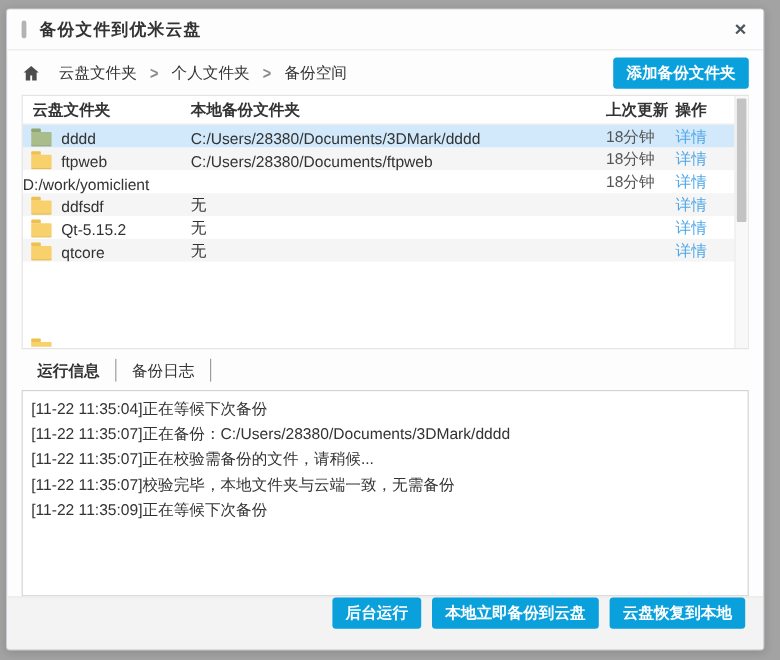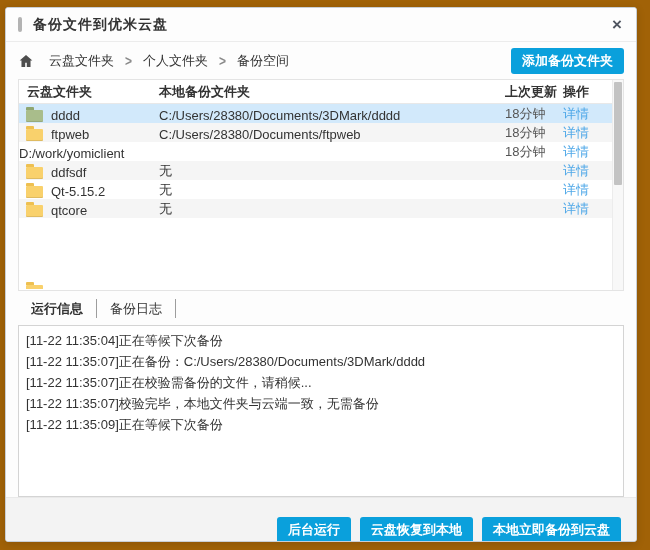--- a/index.html
+++ b/index.html
@@ -1,17 +1,17 @@
 <!DOCTYPE html>
 <html><head>
 <meta charset="utf-8">
 <style>
   * { margin:0; padding:0; box-sizing:border-box; }
   body { font-family:"Liberation Sans","DejaVu Sans",sans-serif; background:#fff; }
-  .page { position:relative; width:650px; height:550px; background:#a16207; overflow:hidden; }
+  .page { position:relative; width:650px; height:550px; background:#a3a3a3; overflow:hidden; }
 
   .window { position:absolute; left:5px; top:7px; width:632px; height:535px;
             background:#fdfdfd; border:1px solid #c9ced4; border-radius:3px;
             box-shadow:0 2px 8px rgba(0,0,0,.14); display:flex; flex-direction:column; overflow:hidden; }
 
   
   .titlebar { height:34px; flex:none; display:flex; align-items:center; padding:0 14px 0 12px;
               border-bottom:1px solid #ececec; background:#fdfdfd; }
   .title-accent { width:4px; height:15px; background:#b3b3b3; border-radius:2px; margin-right:11px; flex:none; }
   .title { font-size:14px; font-weight:700; color:#333; letter-spacing:1px; }
@@ -63,21 +63,21 @@
   .tab { font-size:13px; color:#333; padding:0 13px; line-height:19px; border-right:1px solid #9d9d9d; cursor:pointer; }
   .tab.active { font-weight:700; }
 
   
   .logbox { margin:4px 12px 0; flex:none; height:172px; border:1px solid #d4d4d4; background:#fff;
             padding:4px 7px; overflow:hidden; cursor:text; }
   .log-line { font-size:13px; color:#333; line-height:21px; white-space:nowrap; }
 
   
   .footer { margin-top:auto; height:46px; flex:none; background:#f3f3f3; border-top:1px solid #e9e9e9;
-            display:flex; align-items:flex-end; justify-content:flex-end; gap:9px; padding:0 15px; }
+            display:flex; align-items:flex-start; justify-content:flex-end; gap:9px; padding:0 15px; }
 </style>
 </head>
 <body>
 
 <div class="page">
   <div class="window">
 
     <div class="titlebar">
       <span class="title-accent"></span>
       <span class="title">备份文件到优米云盘</span>
@@ -211,20 +211,20 @@
 
         <div class="log-line">[11-22 11:35:07]校验完毕，本地文件夹与云端一致，无需备份</div>
 
         <div class="log-line">[11-22 11:35:09]正在等候下次备份</div>
       </div>
 
     <div class="footer">
 
         <button class="btn-primary">后台运行</button>
 
+        <button class="btn-primary">本地立即备份到云盘</button>
+
         <button class="btn-primary">云盘恢复到本地</button>
-
-        <button class="btn-primary">本地立即备份到云盘</button>
 
       </div>
 
   </div>
 </div>
 
 </body></html>

